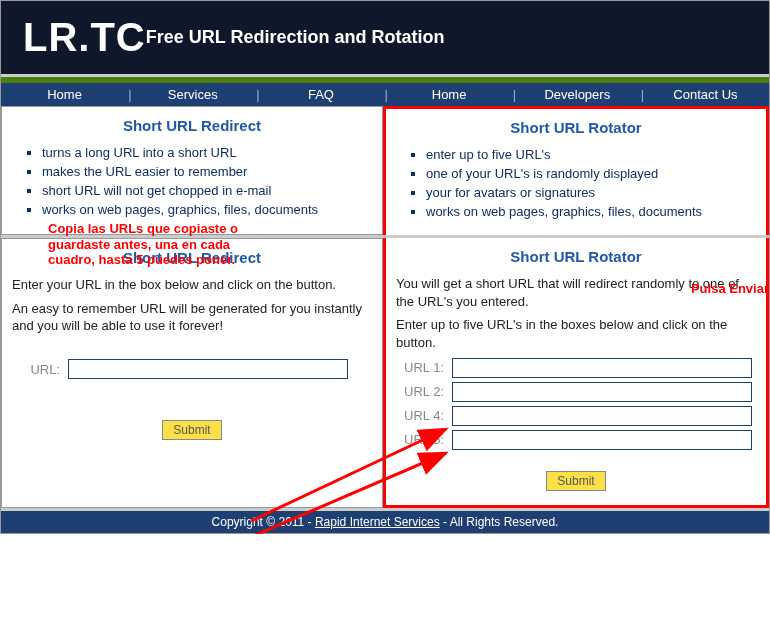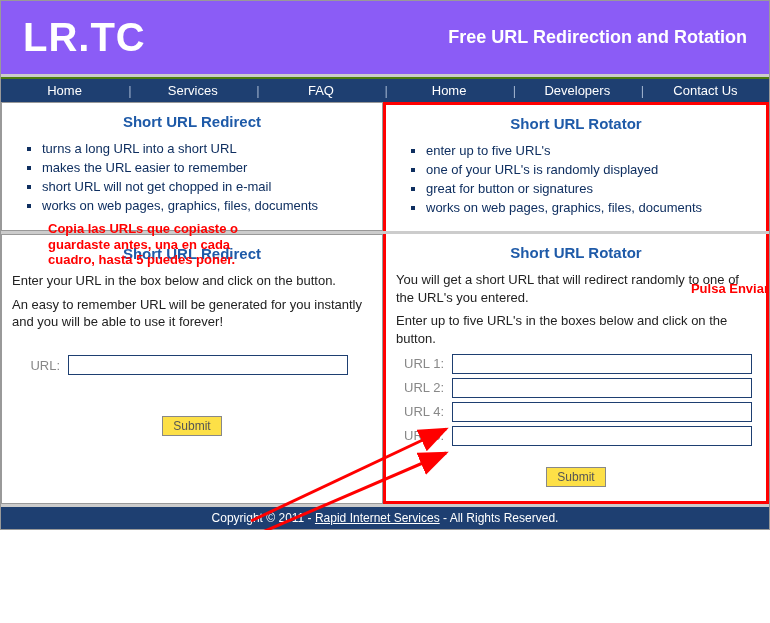--- a/index.html
+++ b/index.html
@@ -1,21 +1,21 @@
 <!DOCTYPE html>
 <html><head>
 <meta charset="utf-8">
 <style>
   * { box-sizing: border-box; margin: 0; padding: 0; }
   body { font-family: Arial, Helvetica, sans-serif; font-size: 13px; background: #fff; width: 770px; }
   .page { border: 1px solid #999; width: 770px; position: relative; }
-  .header { background: #8b5cf6; color: #fff; padding: 14px 22px; display: flex; justify-content: space-between; align-items: center; border-bottom: 3px solid #ccc; }
+  .header { background: #0f172a; color: #fff; padding: 14px 22px; display: flex; align-items: center; border-bottom: 3px solid #ccc; }
   .logo { font-size: 40px; font-weight: bold; letter-spacing: 1px; }
   .tagline { font-size: 18px; font-weight: bold; }
-  .nav { background: #1e3f71; display: flex; color: #fff; font-size: 13px; border-top: 2px solid #4d7c0f; }
+  .nav { background: #1e3f71; display: flex; color: #fff; font-size: 13px; border-top: 6px solid #4d7c0f; }
   .nav-item { flex: 1; text-align: center; padding: 4px 0; cursor: pointer; }
   .nav-sep { width: 1px; padding: 4px 0; color: #9db0cc; }
   .grid { display: flex; flex-wrap: wrap; background: #ccc; }
   .cell { background: #fff; border: 1px solid #999; padding: 6px 10px 14px 10px; }
   .cell.top-left { width: 382px; }
   .cell.top-right { width: 386px; border: 3px solid red; border-bottom: none; }
   .cell.bottom-left { width: 382px; margin-top: 3px; }
   .cell.bottom-right { width: 386px; margin-top: 3px; border: 3px solid red; border-top: none; position: relative; }
   .section-title { color: #1e5aa8; font-size: 15px; font-weight: bold; text-align: center; margin: 4px 0 10px; }
   ul.features { color: #0f2f60; padding-left: 30px; font-size: 13px; line-height: 1.45; }
@@ -69,21 +69,21 @@
         <li>short URL will not get chopped in e-mail</li>
         <li>works on web pages, graphics, files, documents</li>
       </ul>
     </div>
 
     <div class="cell top-right">
       <div class="section-title">Short URL Rotator</div>
       <ul class="features">
         <li>enter up to five URL's</li>
         <li>one of your URL's is randomly displayed</li>
-        <li>great for button or signatures</li>
+        <li>your for avatars or signatures</li>
         <li>works on web pages, graphics, files, documents</li>
       </ul>
     </div>
 
     <div class="cell bottom-left">
       <div class="section-title">Short URL Redirect</div>
       <p class="desc">Enter your URL in the box below and click on the button.</p>
       <p class="desc">An easy to remember URL will be generated for you instantly and you will be able to use it forever!</p>
       <div style="height:14px"></div>
       <div class="field-row">

